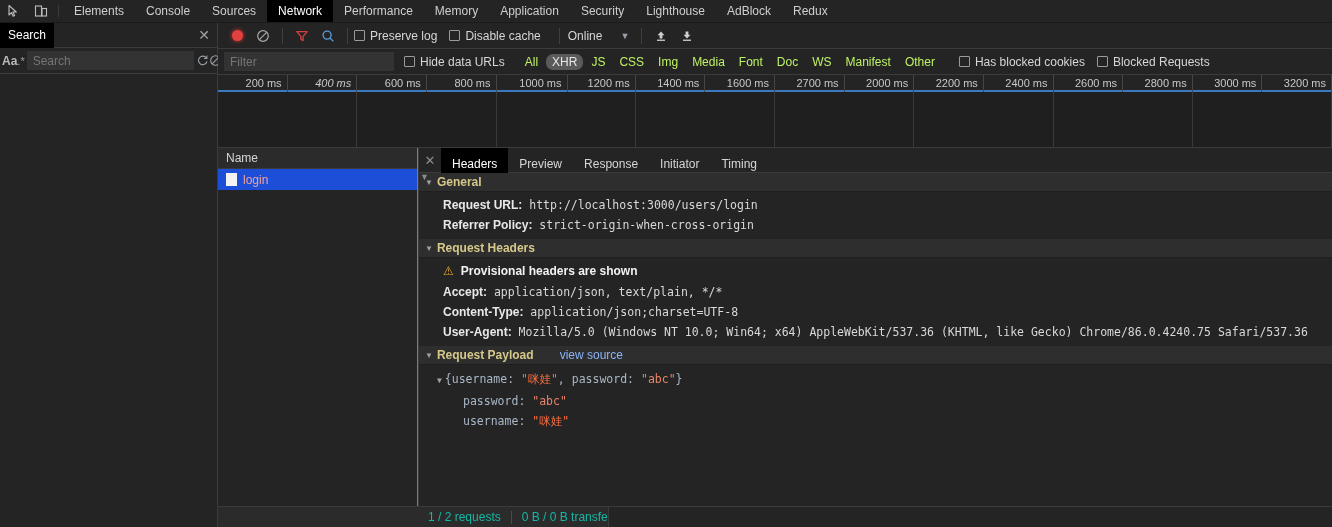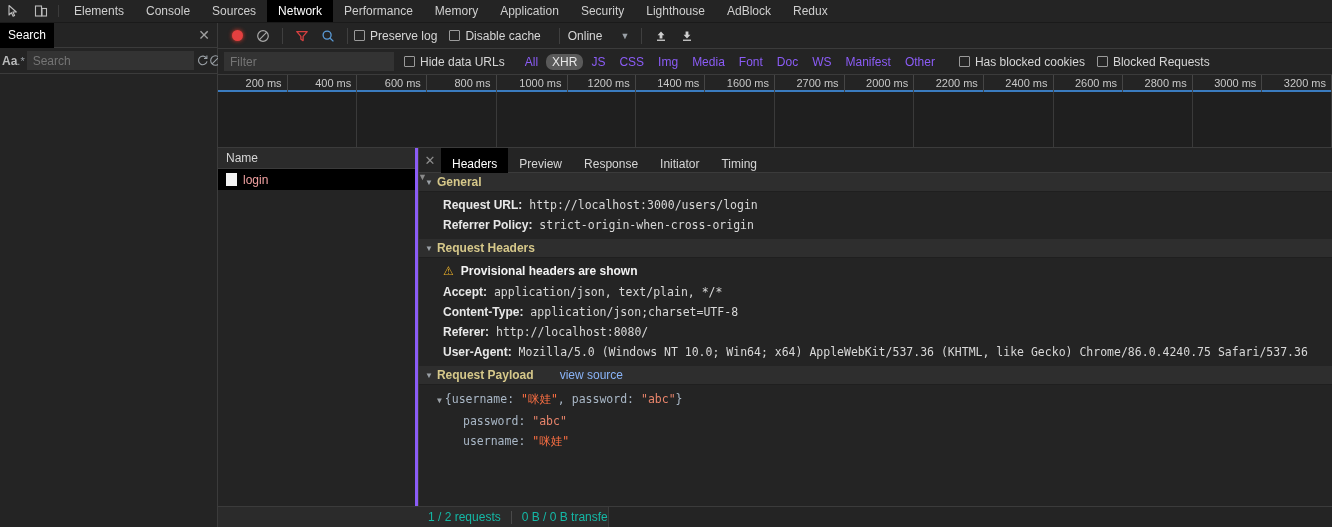--- a/index.html
+++ b/index.html
@@ -87,21 +87,21 @@
 
   .net-filterbar {
     height: 26px; flex: 0 0 26px; display: flex; align-items: center;
     background: #242424; border-bottom: 1px solid #3b3b3b; padding-left: 6px;
   }
   .filter-input {
     width: 170px; height: 19px; background: #333333; border: none; outline: none;
     color: #cfcfcf; font-size: 12px; padding: 0 6px; margin-right: 10px;
     font-family: "Liberation Sans", sans-serif;
   }
-  .ftype { font-size: 12px; color: #8b5cf6; padding: 1px 6px; border-radius: 7px; white-space: nowrap; }
+  .ftype { font-size: 12px; color: #bef264; padding: 1px 6px; border-radius: 7px; white-space: nowrap; }
   .ftype.sel { background: #5a5a5a; color: #e8e8e8; }
   .ftypes { display: flex; align-items: center; gap: 2px; margin-left: 2px; }
 
   
   .overview { flex: 0 0 73px; display: flex; flex-direction: column; background: #f0abfc; }
   .ruler {
     height: 17px; position: relative; background: #242424;
     border-bottom: 2px solid #3a7bbf;
   }
   .rtick {
@@ -110,31 +110,31 @@
     line-height: 17px; white-space: nowrap;
   }
   .graph {
     flex: 1; position: relative; background: #1f1f1f; border-bottom: 1px solid #3b3b3b;
   }
   .gcol { position: absolute; top: 0; bottom: 0; border-right: 1px solid #3a3a3a; }
 
   
   .split { flex: 1 1 auto; display: flex; min-height: 0; }
 
-  .reqlist { width: 200px; flex: 0 0 200px; display: flex; flex-direction: column; border-right: 3px solid #8b5cf6; background: #242424; }
+  .reqlist { width: 200px; flex: 0 0 200px; display: flex; flex-direction: column; border-right: 1px solid #8b5cf6; background: #242424; }
   .rl-header {
     height: 21px; flex: 0 0 21px; display: flex; align-items: center;
     padding-left: 8px; font-size: 12px; color: #d6d6d6;
     background: #2b2b2b; border-bottom: 1px solid #3b3b3b; position: relative;
   }
   .rl-scrollarrow { position: absolute; right: -12px; top: 24px; color: #8a8a8a; font-size: 9px; }
   .rl-rows { flex: 1; }
   .rl-row {
     height: 21px; display: flex; align-items: center; gap: 6px; padding-left: 8px;
-    background: #000000; color: #f0a0a0; font-size: 12px;
+    background: #1d4ed8; color: #f0a0a0; font-size: 12px;
   }
   .rl-icon { width: 11px; height: 13px; background: #f3f3f3; flex: 0 0 11px; }
 
   .details { flex: 1 1 auto; display: flex; flex-direction: column; min-width: 0; background: #242424; border-left: 1px solid #3b3b3b; }
   .det-tabs {
     height: 25px; flex: 0 0 25px; display: flex; align-items: stretch;
     border-bottom: 1px solid #3b3b3b; background: #242424;
   }
   .det-close { width: 22px; display: flex; align-items: center; justify-content: center; color: #8d8d8d; font-size: 13px; }
   .dtab { padding: 16px 11px; display: flex; align-items: center; font-size: 12px; color: #d6d6d6; white-space: nowrap; }
@@ -317,21 +317,21 @@
         </div>
         <div class="chk-wrap">
           <span class="chk"></span>
           <span class="chk-label">Blocked Requests</span>
         </div>
       </div>
 
       <div class="overview">
         <div class="ruler" id="timeline-ruler">
             <div class="rtick" style="left: 0px; width: 69.625px;">200 ms</div>
-            <div class="rtick" style="left: 69.625px; width: 69.625px;">400 ms</div>
+            <div class="rtick" style="left: 69.625px; width: 69.625px; font-style: italic;">400 ms</div>
             <div class="rtick" style="left: 139.25px; width: 69.625px;">600 ms</div>
             <div class="rtick" style="left: 208.875px; width: 69.625px;">800 ms</div>
             <div class="rtick" style="left: 278.5px; width: 71px;">1000 ms</div>
             <div class="rtick" style="left: 348.125px; width: 69.625px;">1200 ms</div>
             <div class="rtick" style="left: 417.75px; width: 69.625px;">1400 ms</div>
             <div class="rtick" style="left: 487.375px; width: 69.625px;">1600 ms</div>
             <div class="rtick" style="left: 557px; width: 69.625px;">2700 ms</div>
             <div class="rtick" style="left: 626.625px; width: 69.625px;">2000 ms</div>
             <div class="rtick" style="left: 696.25px; width: 69.625px;">2200 ms</div>
             <div class="rtick" style="left: 765.875px; width: 69.625px;">2400 ms</div>
@@ -395,21 +395,20 @@
               <span class="sec-title">Request Headers</span>
             </div>
             <div class="kv">
               <div class="warn-row">
                 <span class="warn-tri">⚠</span>
                 <span class="warn-txt">Provisional headers are shown</span>
               </div>
               <div id="reqheader-rows">
                   <div class="kv-row"><span class="kv-k">Accept:</span><span class="kv-v"> application/json, text/plain, */*</span></div>
                   <div class="kv-row"><span class="kv-k">Content-Type:</span><span class="kv-v"> application/json;charset=UTF-8</span></div>
-                  <div class="kv-row"><span class="kv-k">Referer:</span><span class="kv-v"> http://localhost:8080/</span></div>
                   <div class="kv-row"><span class="kv-k">User-Agent:</span><span class="kv-v"> Mozilla/5.0 (Windows NT 10.0; Win64; x64) AppleWebKit/537.36 (KHTML, like Gecko) Chrome/86.0.4240.75 Safari/537.36</span></div>
                 </div>
             </div>
 
             <div class="sec-head">
               <span class="tri">▼</span>
               <span class="sec-title">Request Payload</span>
               <span class="view-source">view source</span>
             </div>
             <div class="payload">

